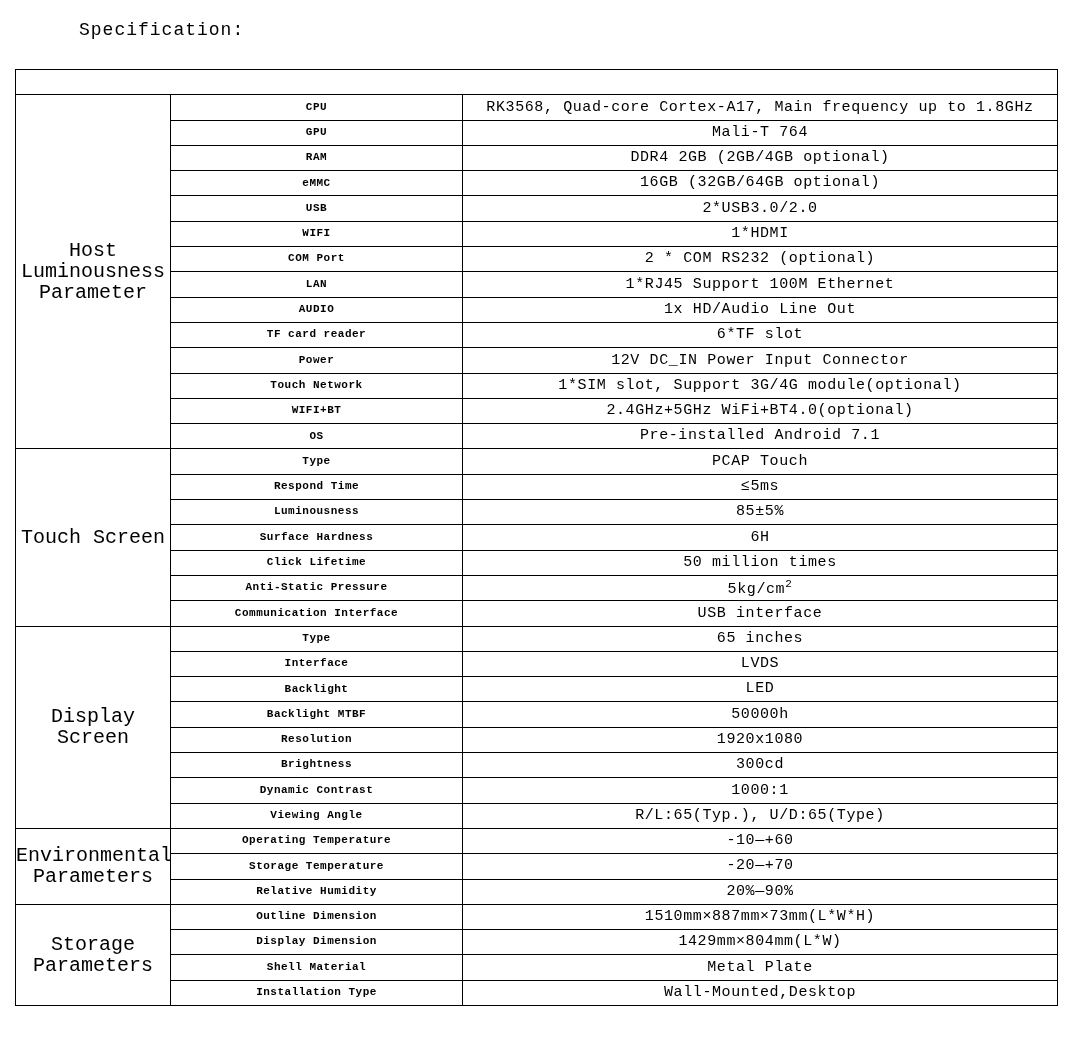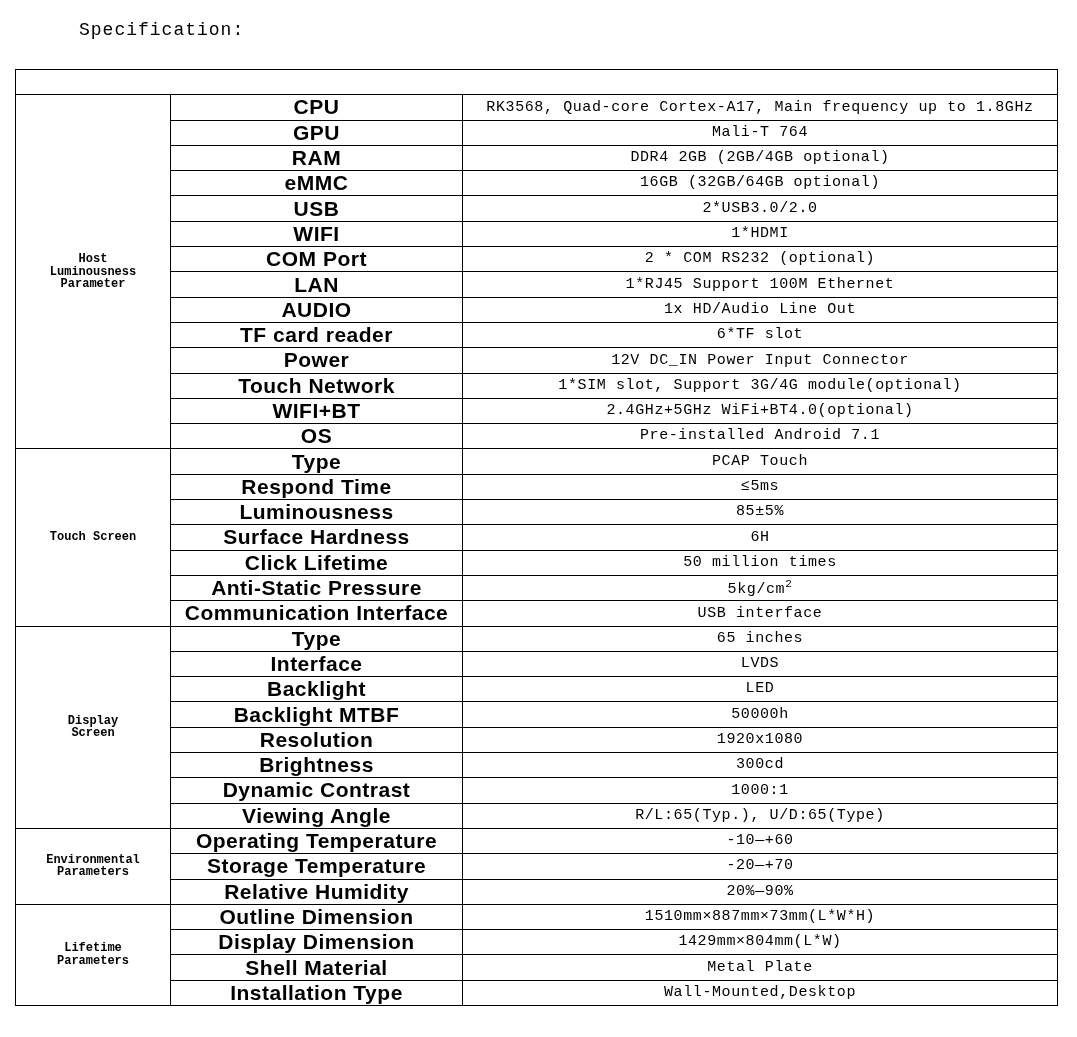--- a/index.html
+++ b/index.html
@@ -5,23 +5,23 @@
   html, body { margin: 0; padding: 0; background: #ffffff; }
   body { width: 1077px; height: 1037px; position: relative; overflow: hidden;
          font-family: "Liberation Mono", "DejaVu Sans Mono", monospace; color: #000; }
   .title { position: absolute; left: 79px; top: 20px; font-size: 18px; letter-spacing: 1px;
            font-family: "Liberation Mono", "DejaVu Sans Mono", monospace; }
   table.spec { position: absolute; left: 15px; top: 69px; width: 1043px;
                border-collapse: collapse; table-layout: fixed; }
   table.spec td { border: 1px solid #000; text-align: center; vertical-align: middle;
                   padding: 0; height: 24.3px; line-height: 1.05; }
   td.hdr { height: 26px; }
-  td.group { font-weight: bold; font-size: 12px; line-height: 25px; width: 155px; }
-  td.label { font-weight: bold; font-size: 21px; width: 291px;
-             font-family: Liberation Sans, sans-serif; letter-spacing: 0.5px; }
+  td.group { font-weight: normal; font-size: 20px; line-height: 25px; width: 155px; }
+  td.label { font-weight: bold; font-size: 11px; width: 291px;
+             font-family: Liberation Mono, monospace; letter-spacing: 0.5px; }
   td.value { font-size: 15px; font-family: Liberation Mono, monospace; letter-spacing: 0.6px; }
   td.tall { height: 37px; }
   sup { font-size: 11px; }
 </style>
 </head>
 <body>
 
 <div class="title">Specification:</div>
 
 <table class="spec">
@@ -173,21 +173,21 @@
       <tr>
         <td class="label">Storage Temperature</td>
         <td class="value">-20—+70</td>
       </tr>
       <tr>
         <td class="label">Relative Humidity</td>
         <td class="value">20%—90%</td>
       </tr>
       <tr>
         <td class="group" rowspan="4">
-          <div>Lifetime</div>
+          <div>Storage</div>
           <div>Parameters</div>
         </td>
         <td class="label">Outline Dimension</td>
         <td class="value">1510mm×887mm×73mm(L*W*H)</td>
       </tr>
       <tr>
         <td class="label">Display Dimension</td>
         <td class="value">1429mm×804mm(L*W)</td>
       </tr>
       <tr>

